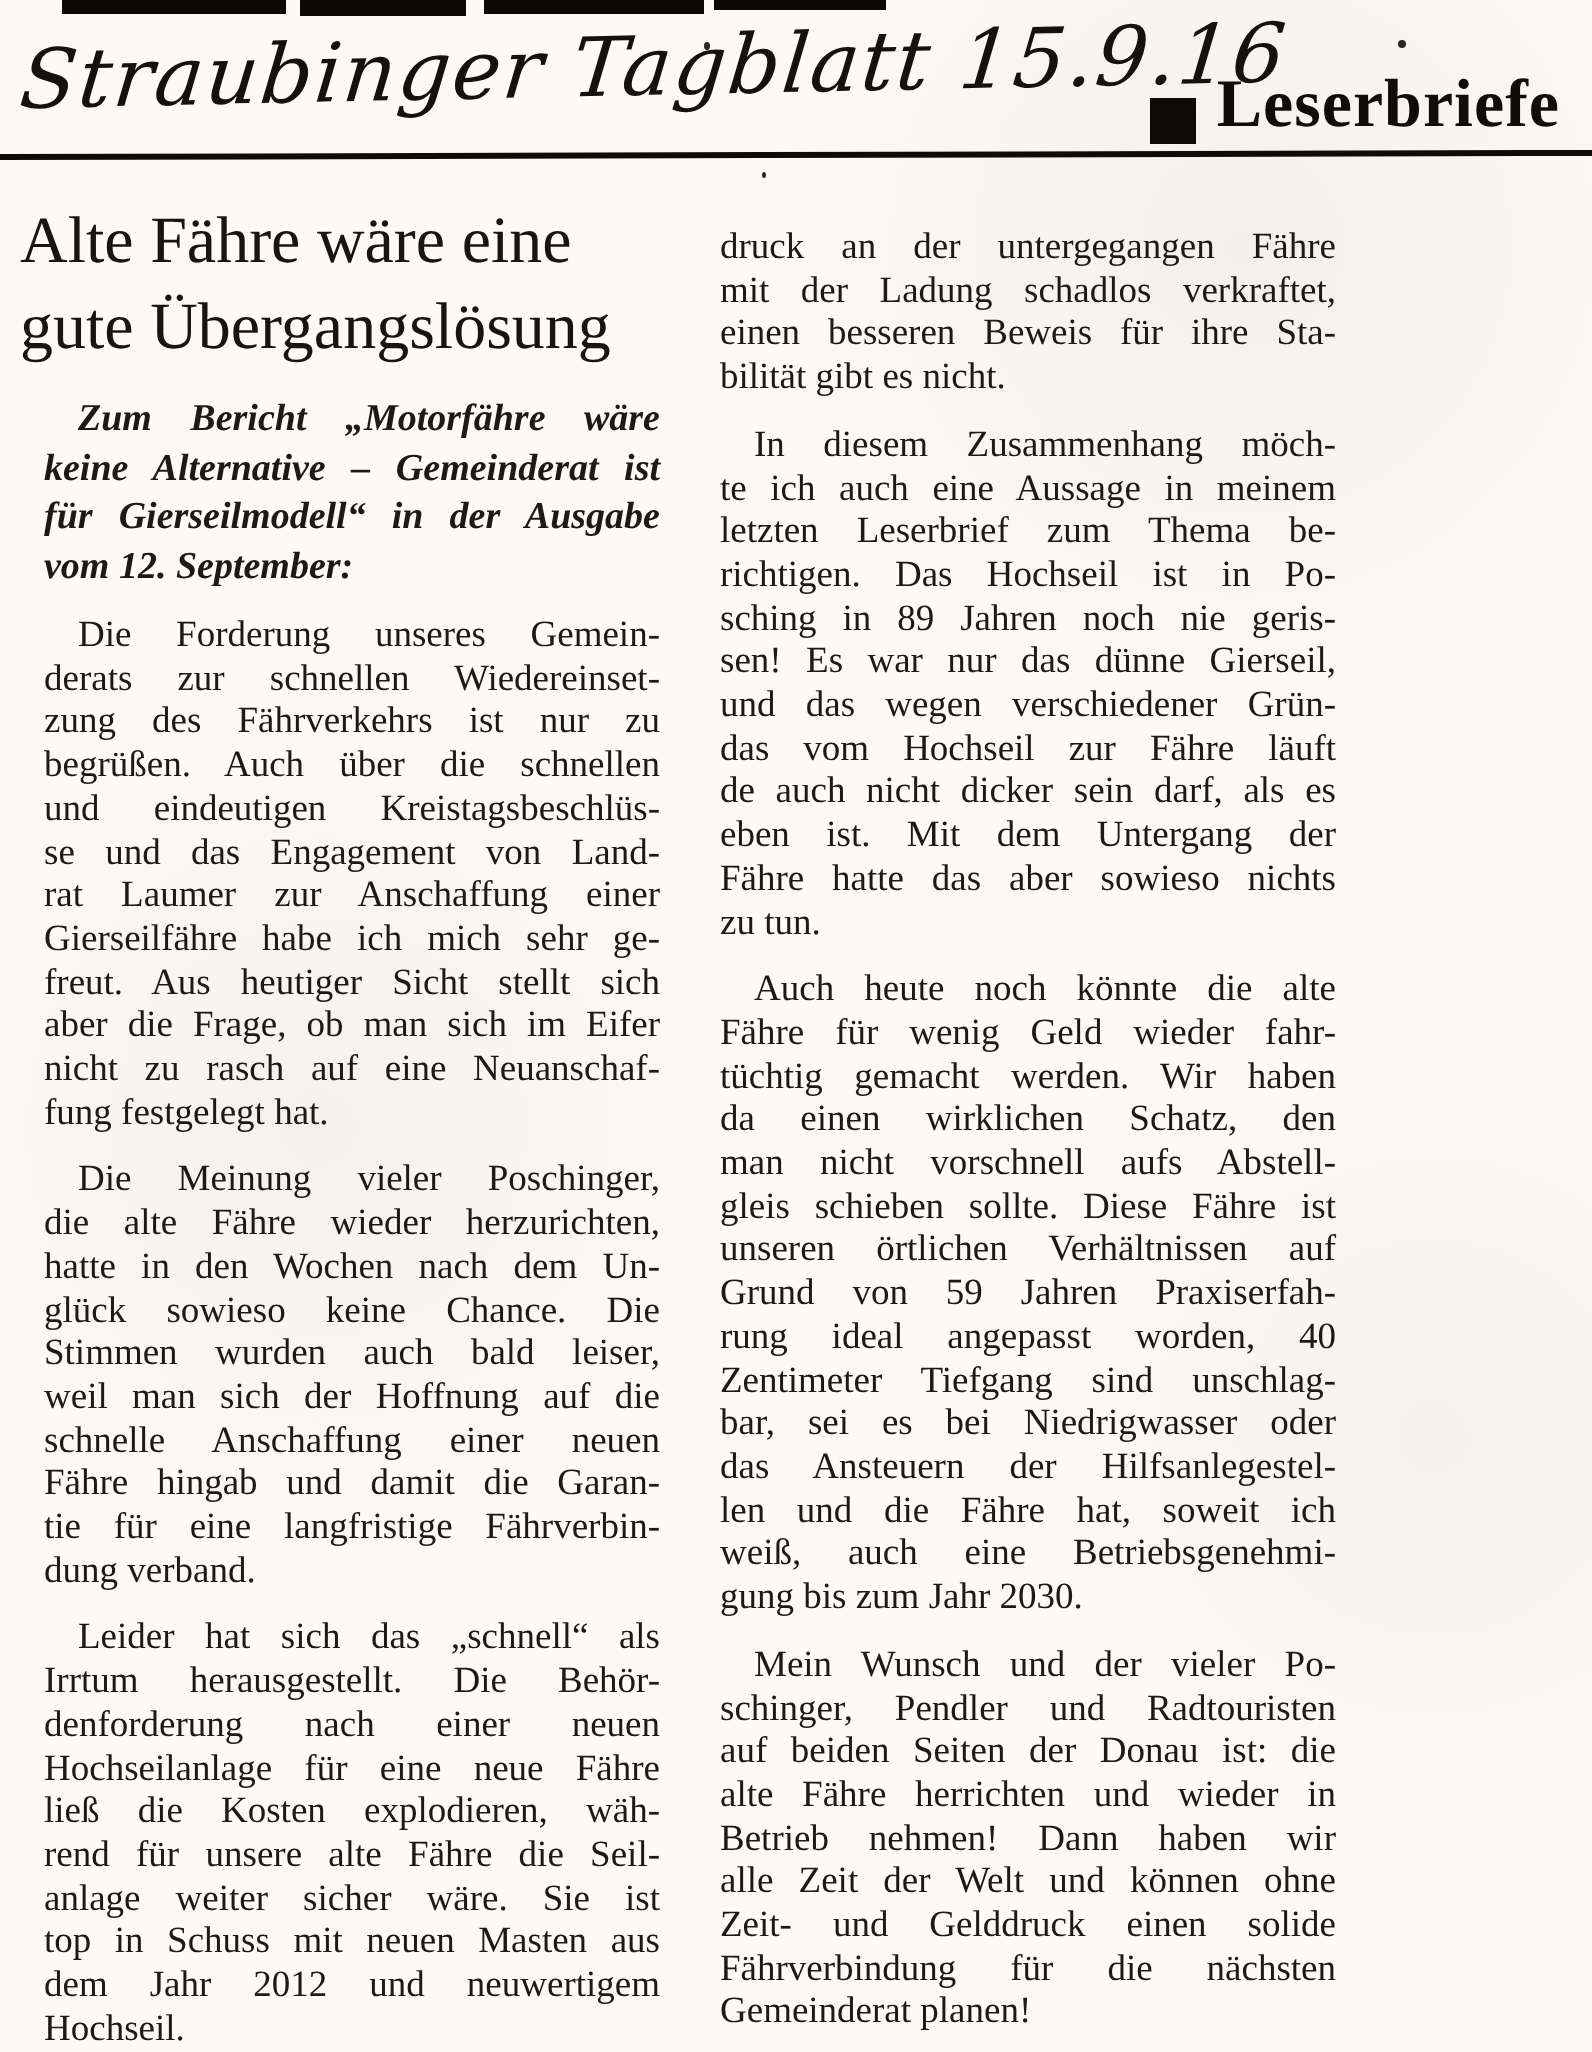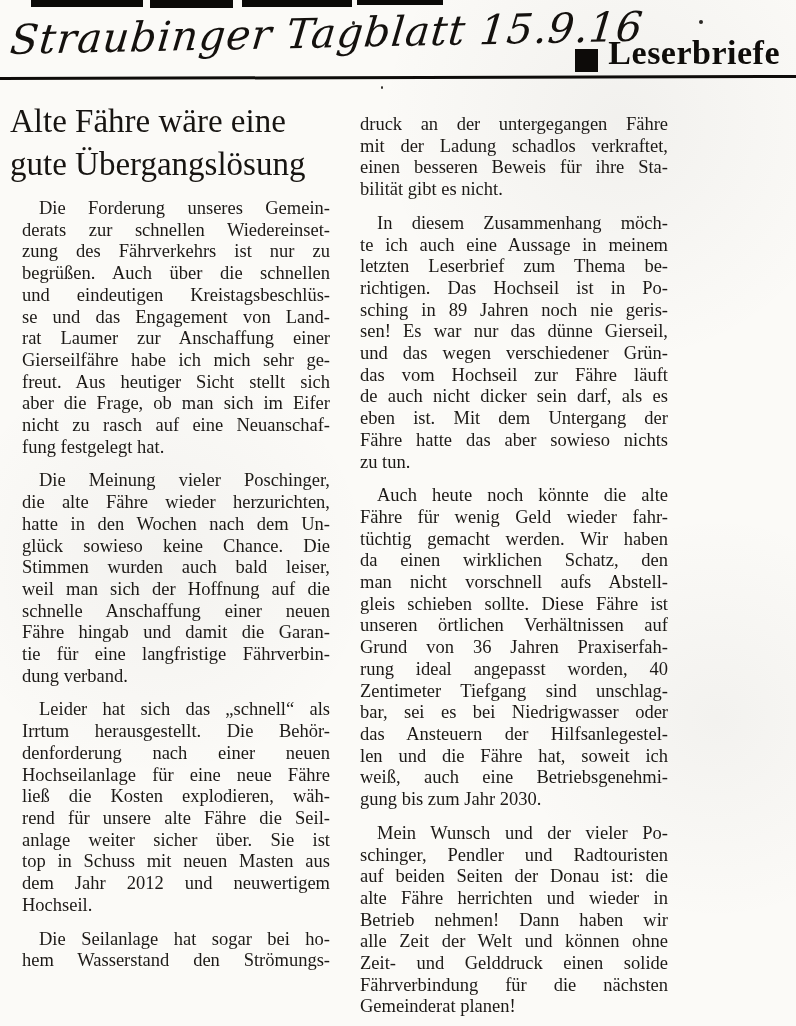--- a/index.html
+++ b/index.html
@@ -133,20 +133,26 @@
     <span class="section-square"></span>
     <span class="section-label">Leserbriefe</span>
   </div>
   <div class="rule"></div>
 
   <div class="col col-left">
     <div class="headline">
       <div>Alte Fähre wäre eine</div>
       <div>gute Übergangslösung</div>
     </div>
+    <div class="para intro">
+        <div class="line">Zum Bericht „Motorfähre wäre</div>
+        <div class="line">keine Alternative – Gemeinderat ist</div>
+        <div class="line">für Gierseilmodell“ in der Ausgabe</div>
+        <div class="line">vom 12. September:</div>
+      </div>
     <div class="para">
         <div class="line">Die Forderung unseres Gemein-</div>
         <div class="line">derats zur schnellen Wiedereinset-</div>
         <div class="line">zung des Fährverkehrs ist nur zu</div>
         <div class="line">begrüßen. Auch über die schnellen</div>
         <div class="line">und eindeutigen Kreistagsbeschlüs-</div>
         <div class="line">se und das Engagement von Land-</div>
         <div class="line">rat Laumer zur Anschaffung einer</div>
         <div class="line">Gierseilfähre habe ich mich sehr ge-</div>
         <div class="line">freut. Aus heutiger Sicht stellt sich</div>
@@ -166,21 +172,21 @@
         <div class="line">tie für eine langfristige Fährverbin-</div>
         <div class="line">dung verband.</div>
       </div>
     <div class="para">
         <div class="line">Leider hat sich das „schnell“ als</div>
         <div class="line">Irrtum herausgestellt. Die Behör-</div>
         <div class="line">denforderung nach einer neuen</div>
         <div class="line">Hochseilanlage für eine neue Fähre</div>
         <div class="line">ließ die Kosten explodieren, wäh-</div>
         <div class="line">rend für unsere alte Fähre die Seil-</div>
-        <div class="line">anlage weiter sicher über. Sie ist</div>
+        <div class="line">anlage weiter sicher wäre. Sie ist</div>
         <div class="line">top in Schuss mit neuen Masten aus</div>
         <div class="line">dem Jahr 2012 und neuwertigem</div>
         <div class="line">Hochseil.</div>
       </div>
     <div class="para flow">
         <div class="line">Die Seilanlage hat sogar bei ho-</div>
         <div class="line">hem Wasserstand den Strömungs-</div>
       </div>
   </div>
 
@@ -206,21 +212,21 @@
         <div class="line">zu tun.</div>
       </div>
     <div class="para">
         <div class="line">Auch heute noch könnte die alte</div>
         <div class="line">Fähre für wenig Geld wieder fahr-</div>
         <div class="line">tüchtig gemacht werden. Wir haben</div>
         <div class="line">da einen wirklichen Schatz, den</div>
         <div class="line">man nicht vorschnell aufs Abstell-</div>
         <div class="line">gleis schieben sollte. Diese Fähre ist</div>
         <div class="line">unseren örtlichen Verhältnissen auf</div>
-        <div class="line">Grund von 36 Jahren Praxiserfah-</div>
+        <div class="line">Grund von 59 Jahren Praxiserfah-</div>
         <div class="line">rung ideal angepasst worden, 40</div>
         <div class="line">Zentimeter Tiefgang sind unschlag-</div>
         <div class="line">bar, sei es bei Niedrigwasser oder</div>
         <div class="line">das Ansteuern der Hilfsanlegestel-</div>
         <div class="line">len und die Fähre hat, soweit ich</div>
         <div class="line">weiß, auch eine Betriebsgenehmi-</div>
         <div class="line">gung bis zum Jahr 2030.</div>
       </div>
     <div class="para">
         <div class="line">Mein Wunsch und der vieler Po-</div>

